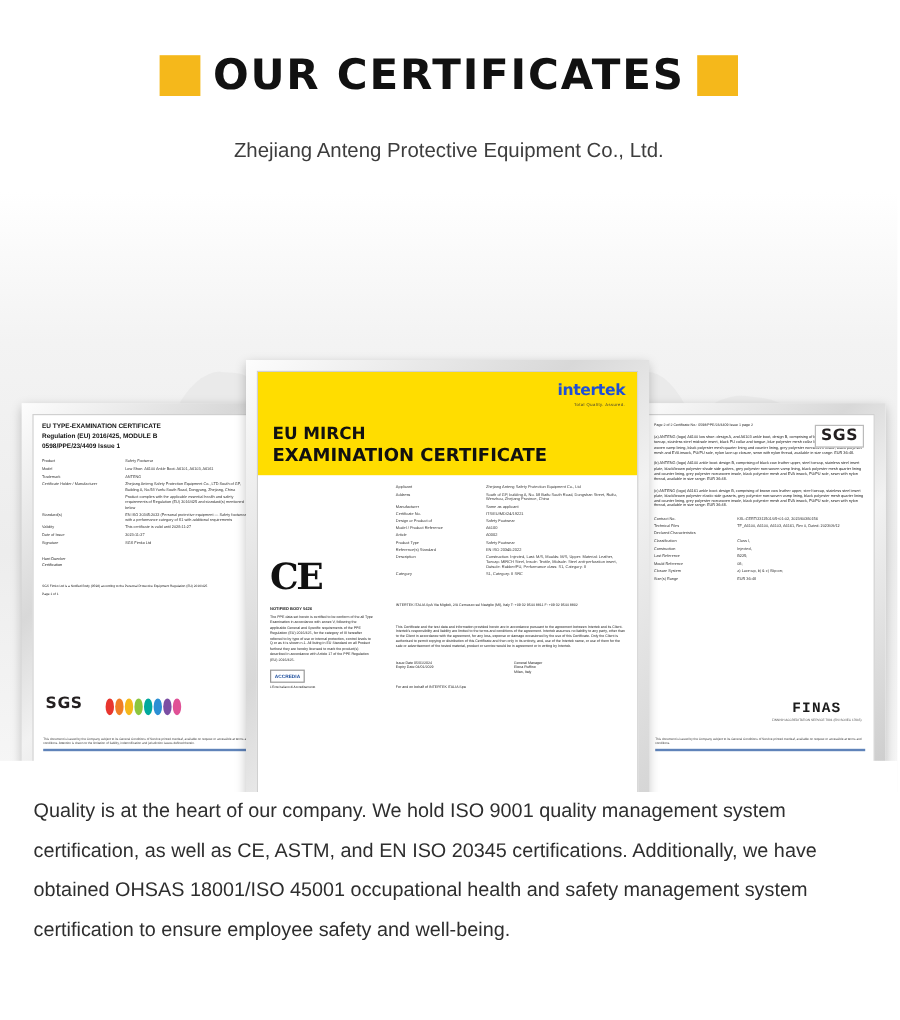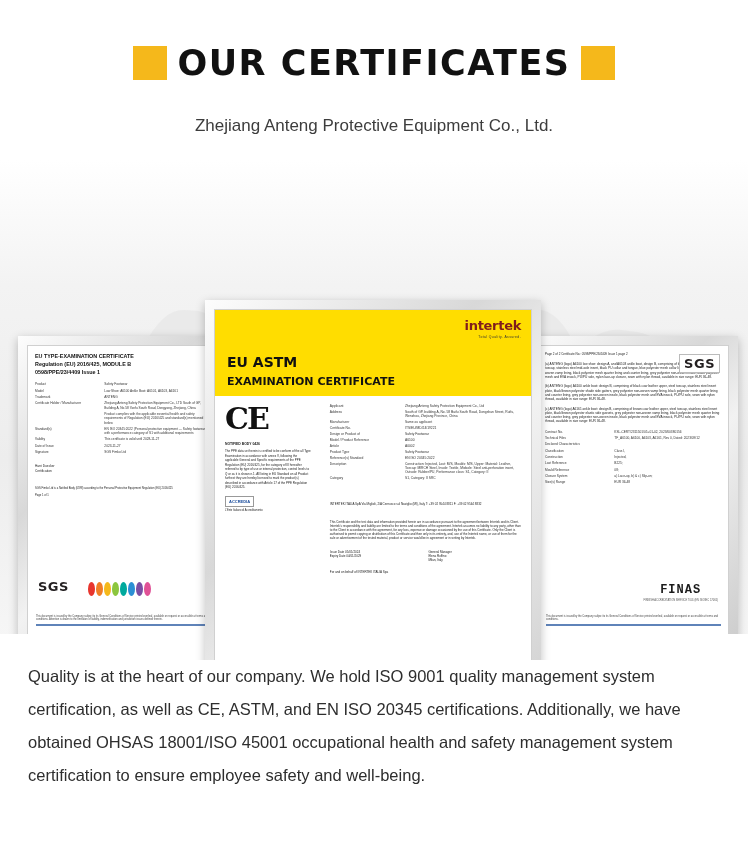--- a/index.html
+++ b/index.html
@@ -147,56 +147,57 @@
   }
   .intertek-logo {
     position: absolute;
     right: 10px; top: 8px;
     text-align: right;
   }
   .intertek-word {
     font-family: "DejaVu Sans", sans-serif;
     font-weight: bold;
     font-size: 13px;
-    color: #7f1d1d;
+    color: #1d4ed8;
     letter-spacing: -.3px;
   }
   .intertek-sub {
     font-size: 3.4px; color: #333; margin-top: 2px; letter-spacing: .4px;
   }
   .eu-type {
     position: absolute;
     left: 12px; bottom: 26px;
     font-family: "DejaVu Sans", sans-serif;
     font-weight: bold;
     font-size: 14px;
     color: #111;
   }
   .exam-cert {
     position: absolute;
     left: 12px; bottom: 8px;
     font-family: "DejaVu Sans", sans-serif;
     font-weight: bold;
-    font-size: 11px;
+    font-size: 15px;
     color: #111;
   }
   .ce-mark {
     font-family: "DejaVu Serif", serif;
     font-weight: bold;
     font-size: 30px;
     color: #111;
     letter-spacing: -2px;
     line-height: 1;
   }
   .mid-body {
     display: flex;
     gap: 19px;
     padding: 8px 10px 0 10px;
     font-size: 3.3px;
     color: #222;
+    align-items: flex-end;
   }
   .mid-col-l { width: 31%; }
   .mid-col-r { width: 69%; }
   .accredia {
     margin-top: 6px;
     display: inline-block;
     border: 1px solid #999;
     padding: 2px 3px;
     font-size: 4px;
     font-weight: bold;
@@ -396,21 +397,21 @@
     </div>
 
     <div class="frame frame-mid">
       <div class="frame-inner">
 
         <div class="intertek-top">
           <div class="intertek-logo">
             <div class="intertek-word">intertek</div>
             <div class="intertek-sub">Total Quality. Assured.</div>
           </div>
-          <div class="eu-type">EU ASTM</div>
+          <div class="eu-type">EU MIRCH</div>
           <div class="exam-cert">EXAMINATION CERTIFICATE</div>
         </div>
 
         <div class="mid-body">
           <div class="mid-col-l">
             <div class="ce-mark">CE</div>
             <div style="margin-top:8px;font-weight:bold;font-size:3.4px">NOTIFIED BODY 0426</div>
             <div style="margin-top:3px;font-size:3px;line-height:1.5">The PPE data set herein is certified to be conform of the all Type Examination in accordance with annex V, following the applicable General and Specific requirements of the PPE Regulation (EU) 2016/425, for the category of III hereafter referred to by type of use or internal protection, control levels to Q or as it is shown n.1.
 All listing in EU Standard on all Product furthest they are hereby licensed to mark the product(s) described in accordance with Article 17 of the PPE Regulation (EU) 2016/425.</div>
             <div class="accredia">ACCREDIA</div>

